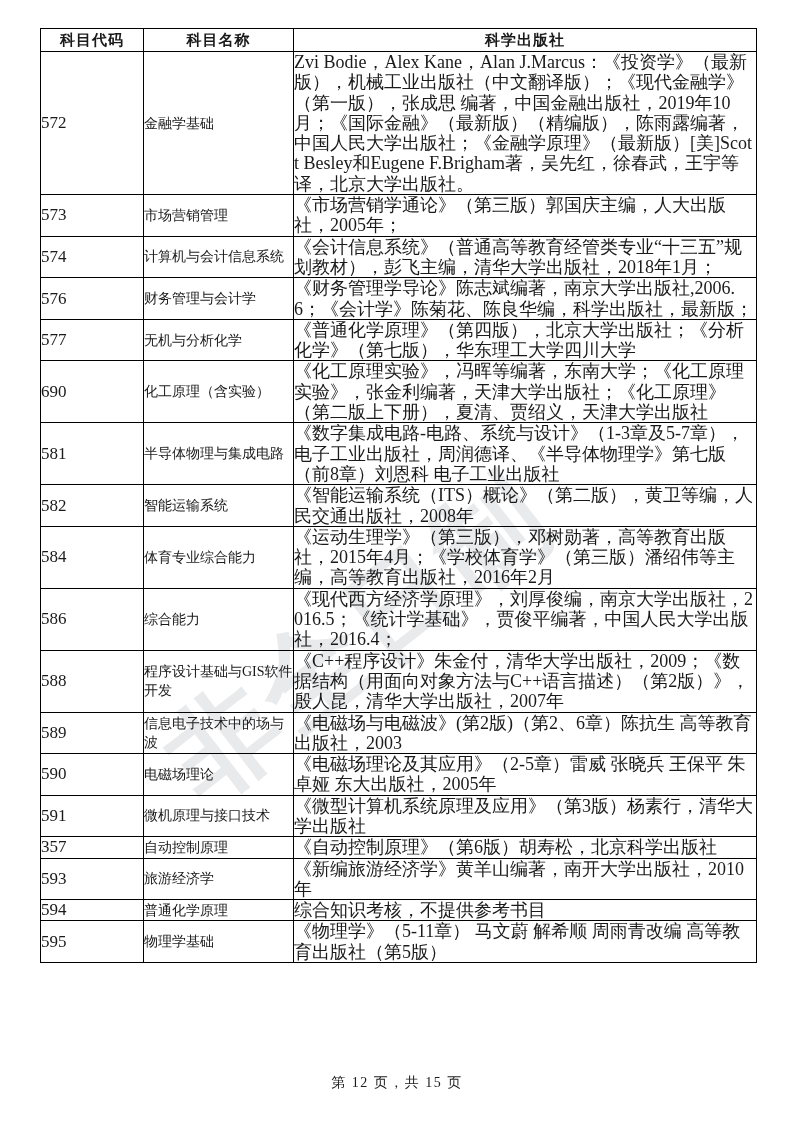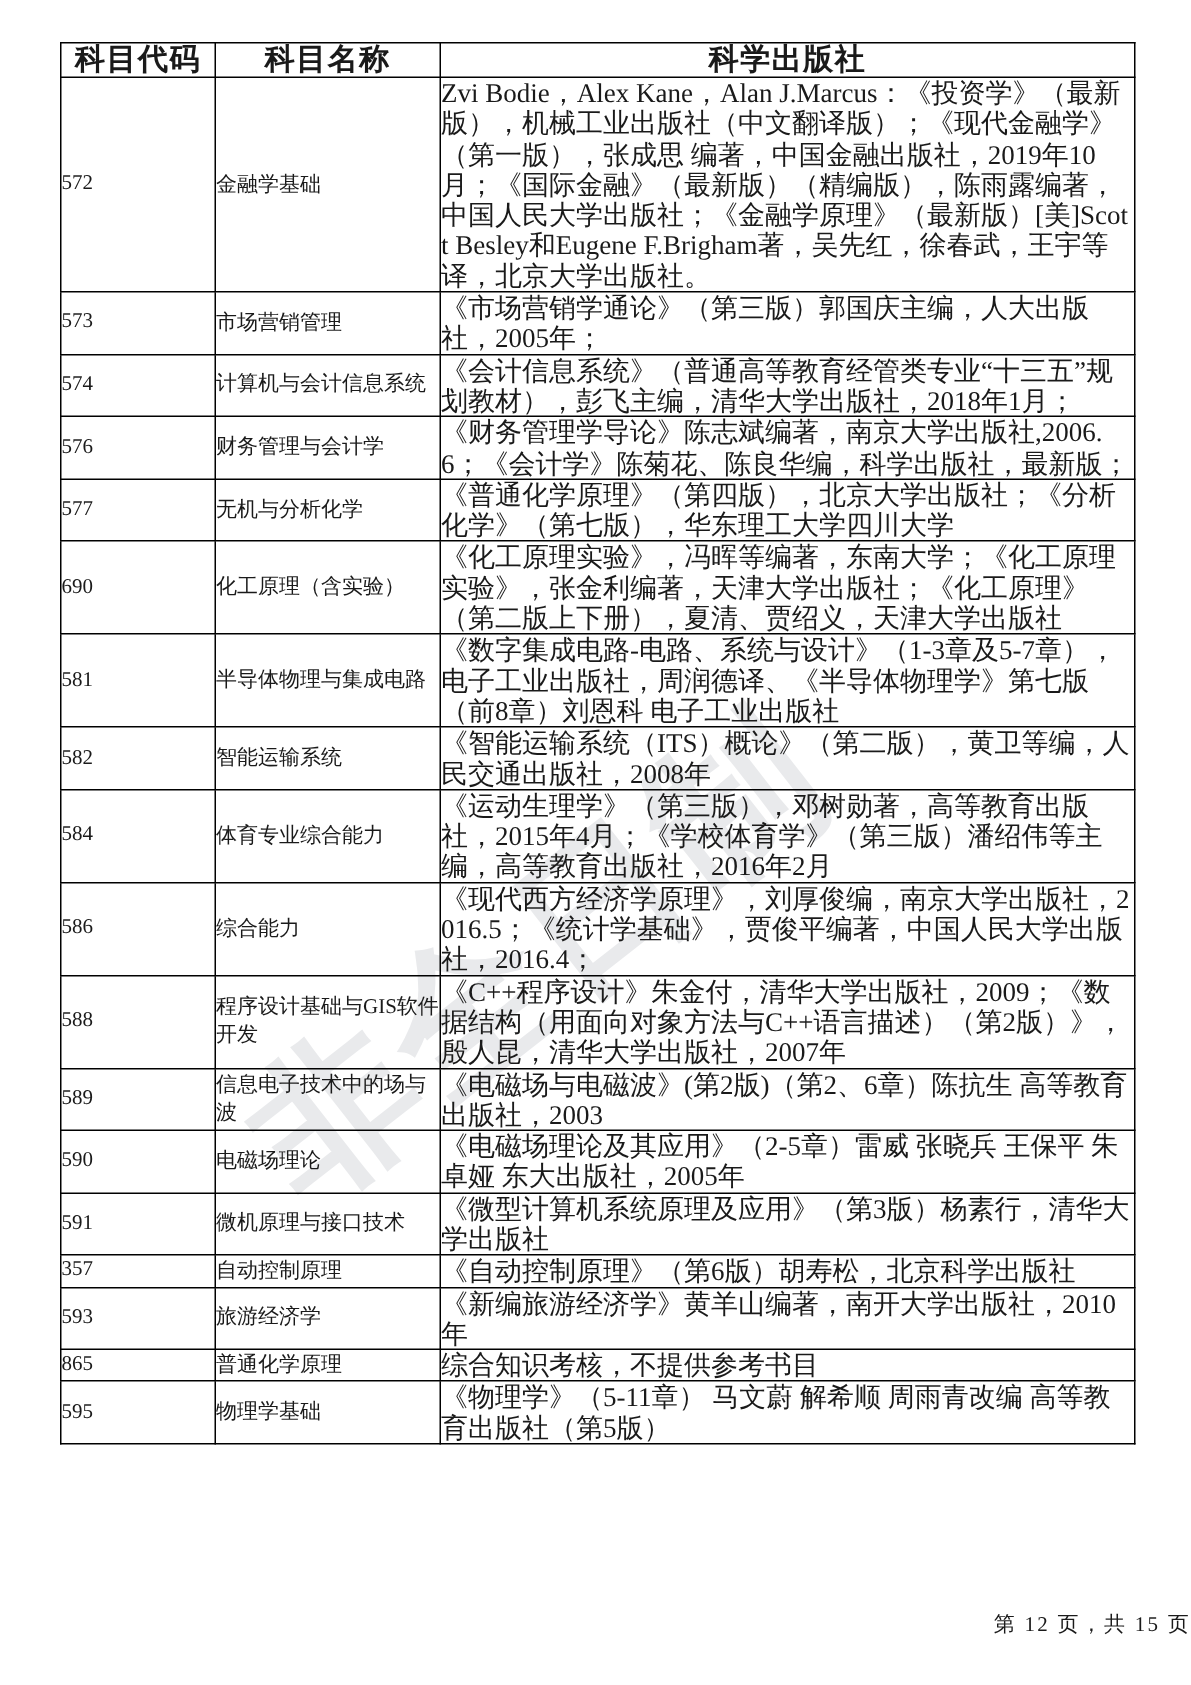--- a/index.html
+++ b/index.html
@@ -73,29 +73,29 @@
   }
 
   col.c-code  { width: 103px; }
   col.c-name  { width: 150px; }
   col.c-books { width: 463px; }
 
   thead th {
     height: 22px;
     text-align: center;
     font-weight: bold;
-    font-size: 20px;
+    font-size: 15px;
     line-height: 20px;
     font-family: "Liberation Serif", "DejaVu Serif", serif;
     letter-spacing: 1px;
   }
   thead th .hdr-inner { display: block; padding: 1px 2px; }
 
   td.code {
-    font-size: 14px;
+    font-size: 17px;
     line-height: 18px;
     padding: 3px 0 3px 7px;
     text-align: left;
     font-family: "Liberation Serif", "DejaVu Serif", serif;
   }
   td.name {
     font-size: 14px;
     line-height: 19px;
     padding: 3px 4px 3px 7px;
     text-align: left;
@@ -108,21 +108,21 @@
     word-break: break-all;
   }
   td.books .bk { display: block; text-indent: 0; }
 
   
   .footer {
     position: absolute;
     left: 0;
     top: 1074px;
     width: 794px;
-    text-align: right;
+    text-align: center;
     font-size: 14px;
     letter-spacing: 1.5px;
     color: #1a1a1a;
     z-index: 2;
   }
 </style>
 </head>
 <body>
 
 <div class="page">
@@ -258,21 +258,21 @@
             </td>
           </tr>
           <tr>
             <td class="code">593</td>
             <td class="name">旅游经济学</td>
             <td class="books">
               <span class="bk">《新编旅游经济学》黄羊山编著，南开大学出版社，2010年</span>
             </td>
           </tr>
           <tr>
-            <td class="code">865</td>
+            <td class="code">594</td>
             <td class="name">普通化学原理</td>
             <td class="books">
               <span class="bk">综合知识考核，不提供参考书目</span>
             </td>
           </tr>
           <tr>
             <td class="code">595</td>
             <td class="name">物理学基础</td>
             <td class="books">
               <span class="bk">《物理学》（5-11章） 马文蔚 解希顺 周雨青改编 高等教育出版社（第5版）</span>

